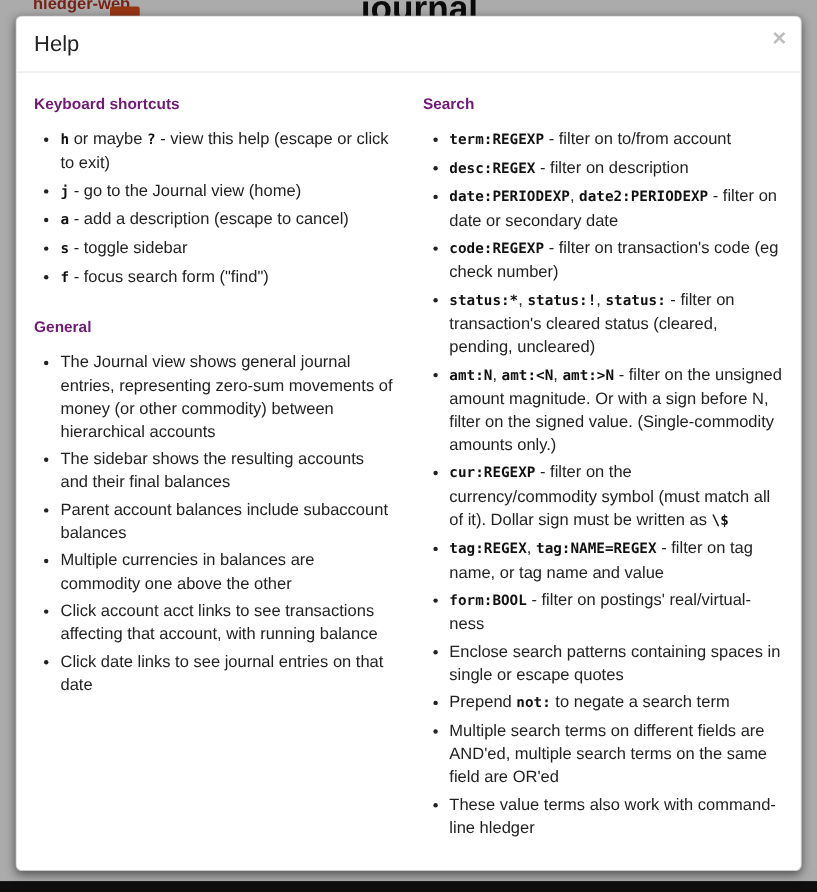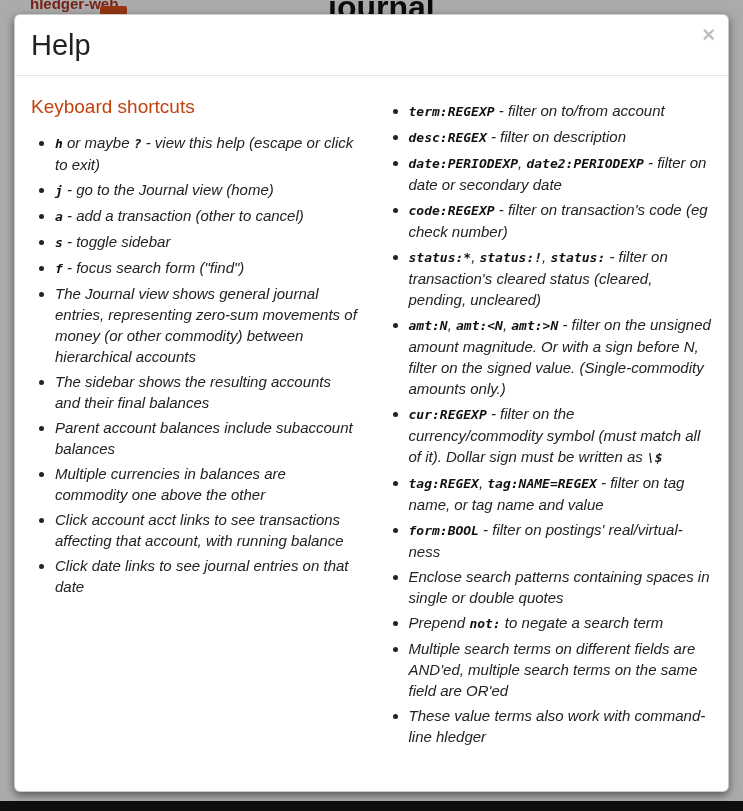--- a/index.html
+++ b/index.html
@@ -42,46 +42,46 @@
     width: 715px; height: 778px;
     background: #fff; border: 1px solid rgba(0,0,0,0.2);
     border-radius: 6px; overflow: hidden;
     box-shadow: 0 3px 9px rgba(0,0,0,0.5);
   }
   .modal-header {
     position: relative;
     padding: 14px 16px 13px;
     border-bottom: 1px solid #e5e5e5;
   }
-  .modal-title { font-size: 29px; line-height: 1.15; color: #222; }
+  .modal-title { font-size: 20px; line-height: 1.15; color: #222; }
   .close {
     position: absolute; right: 13px; top: 9px;
     font-size: 22px; font-weight: bold; line-height: 1;
     color: #000; opacity: 0.25; cursor: pointer;
     background: none; border: none; padding: 0;
   }
 
   .modal-body {
     padding: 20px 16px;
     display: flex; gap: 26px;
   }
   .col { flex: 1 1 0; min-width: 0; }
 
   .section-heading {
-    font-size: 19px; font-weight: normal; color: #c2410c;
+    font-size: 14px; font-weight: bold; color: #701a75;
     margin: 0 0 14px;
   }
   .mt { margin-top: 26px; }
 
   ul.help-list {
     margin: 0; padding-left: 24px;
     font-size: 15px; line-height: 21px; color: #222;
     list-style-type: disc;
   }
-  ul.help-list li { margin: 4px 0 2px; font-style: italic; }
+  ul.help-list li { margin: 4px 0 2px; }
 
   code {
     font-family: "DejaVu Sans Mono", "Liberation Mono", monospace;
     font-weight: bold; font-size: 13px; color: #111;
     white-space: nowrap;
   }
 </style>
 </head>
 <body>
 
@@ -98,44 +98,46 @@
   <div class="modal-header">
     <button class="close">×</button>
     <div class="modal-title">Help</div>
   </div>
   <div class="modal-body">
     <div class="col">
       <div class="section-heading">Keyboard shortcuts</div>
       <ul class="help-list">
           <li><code>h</code><span> or maybe </span><code>?</code><span> - view this help (escape or click to exit)</span></li>
           <li><code>j</code><span> - go to the Journal view (home)</span></li>
-          <li><code>a</code><span> - add a transaction (other to cancel)</span></li>
+          <li><code>a</code><span> - add a description (escape to cancel)</span></li>
           <li><code>s</code><span> - toggle sidebar</span></li>
           <li><code>f</code><span> - focus search form ("find")</span></li>
         </ul>
+      <div class="section-heading mt">General</div>
       <ul class="help-list">
           <li><span>The Journal view shows general journal entries, representing zero-sum movements of money (or other commodity) between hierarchical accounts</span></li>
           <li><span>The sidebar shows the resulting accounts and their final balances</span></li>
           <li><span>Parent account balances include subaccount balances</span></li>
           <li><span>Multiple currencies in balances are commodity one above the other</span></li>
           <li><span>Click account acct links to see transactions affecting that account, with running balance</span></li>
           <li><span>Click date links to see journal entries on that date</span></li>
         </ul>
     </div>
     <div class="col">
+      <div class="section-heading">Search</div>
       <ul class="help-list">
           <li><code>term:REGEXP</code><span> - filter on to/from account</span></li>
           <li><code>desc:REGEX</code><span> - filter on description</span></li>
           <li><code>date:PERIODEXP</code><span>, </span><code>date2:PERIODEXP</code><span> - filter on date or secondary date</span></li>
           <li><code>code:REGEXP</code><span> - filter on transaction's code (eg check number)</span></li>
           <li><code>status:*</code><span>, </span><code>status:!</code><span>, </span><code>status:</code><span> - filter on transaction's cleared status (cleared, pending, uncleared)</span></li>
           <li><code>amt:N</code><span>, </span><code>amt:&lt;N</code><span>, </span><code>amt:&gt;N</code><span> - filter on the unsigned amount magnitude. Or with a sign before N, filter on the signed value. (Single-commodity amounts only.)</span></li>
           <li><code>cur:REGEXP</code><span> - filter on the currency/commodity symbol (must match all of it). Dollar sign must be written as </span><code>\$</code></li>
           <li><code>tag:REGEX</code><span>, </span><code>tag:NAME=REGEX</code><span> - filter on tag name, or tag name and value</span></li>
           <li><code>form:BOOL</code><span> - filter on postings' real/virtual-ness</span></li>
-          <li><span>Enclose search patterns containing spaces in single or double quotes</span></li>
+          <li><span>Enclose search patterns containing spaces in single or escape quotes</span></li>
           <li><span>Prepend </span><code>not:</code><span> to negate a search term</span></li>
           <li><span>Multiple search terms on different fields are AND'ed, multiple search terms on the same field are OR'ed</span></li>
           <li><span>These value terms also work with command-line hledger</span></li>
         </ul>
     </div>
   </div>
 </div>
 
 </body></html>

